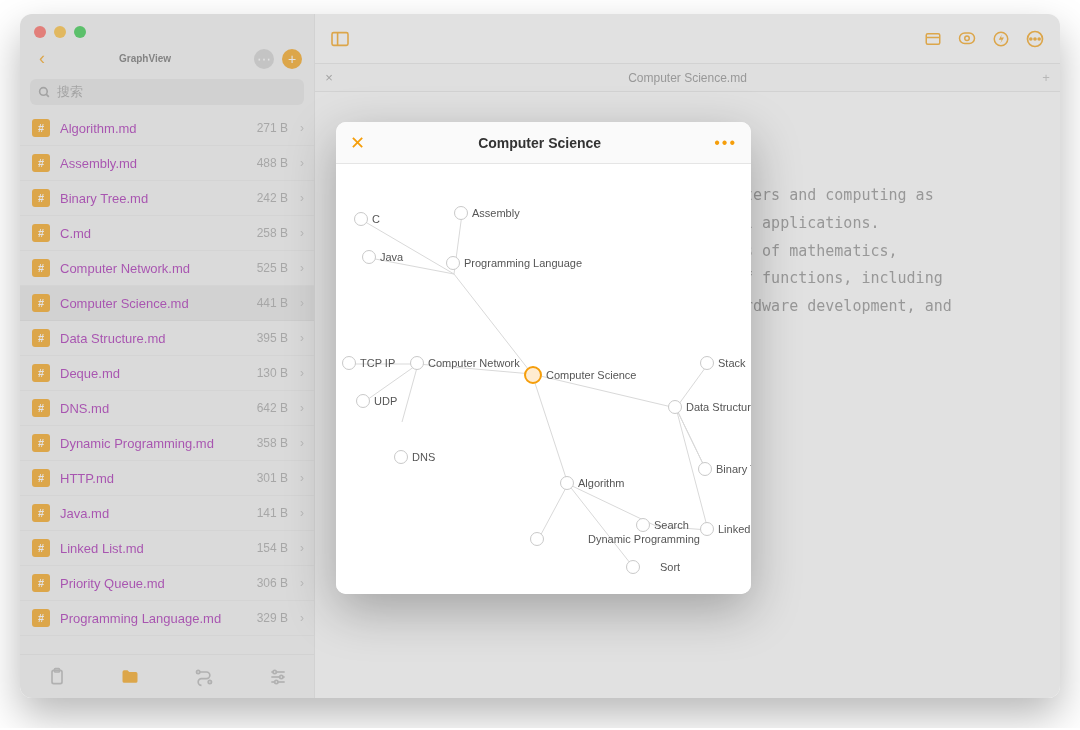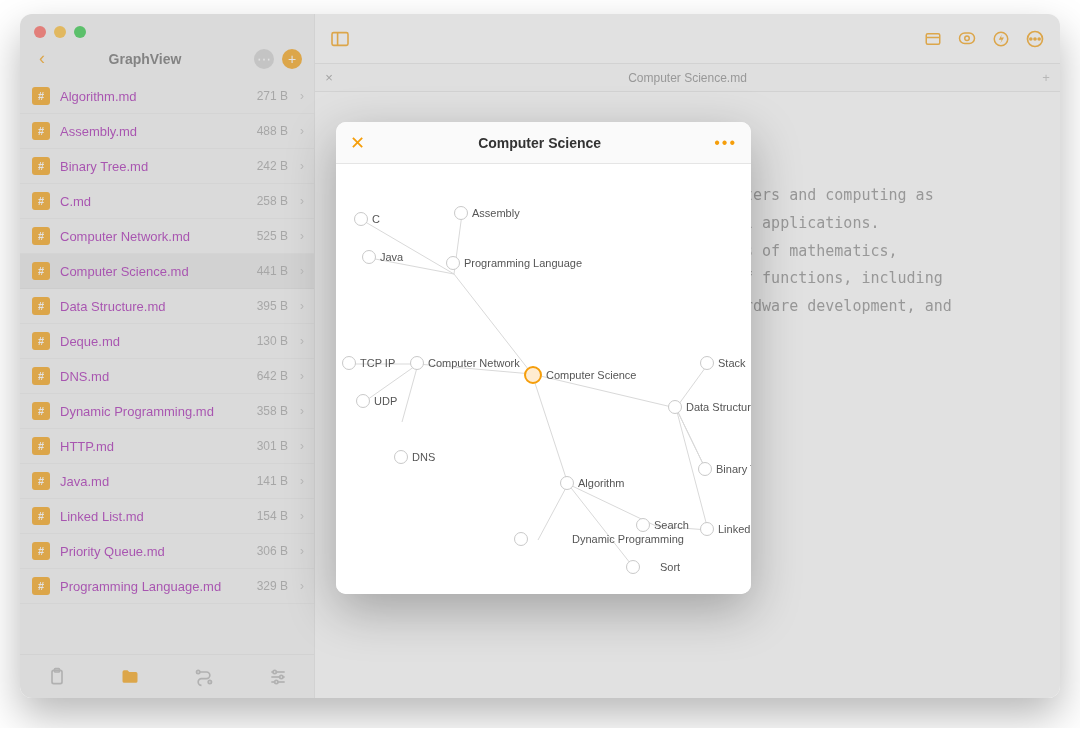--- a/index.html
+++ b/index.html
@@ -62,21 +62,21 @@
   .back-btn {
     color: var(--accent);
     width: 28px; text-align: center;
     font-size: 18px;
   }
   .side-title {
     flex: 1;
     text-align: center;
     font-weight: 600;
     color: #666;
-    font-size: 14px;
+    font-size: 10px;
     margin-left: -20px;
   }
   .hdr-pill {
     width: 20px; height: 20px; border-radius: 50%;
     background: #cfcfcf; color: #fff;
     display: inline-flex; align-items: center; justify-content: center;
     font-size: 14px;
   }
   .hdr-plus {
     width: 20px; height: 20px; border-radius: 50%;
@@ -221,20 +221,29 @@
     <div class="traffic">
       <span class="r"></span>
       <span class="y"></span>
       <span class="g"></span>
     </div>
     <div class="side-header">
       <div class="back-btn">‹</div>
       <div class="side-title">GraphView</div>
       <div class="hdr-pill">⋯</div>
       <div class="hdr-plus">+</div>
+    </div>
+    <div class="search">
+      <span>
+        <svg class="svgico" width="13" height="13" viewBox="0 0 24 24" fill="none" stroke="#9a9a9a" stroke-width="3">
+            <circle cx="10" cy="10" r="7"></circle>
+            <line x1="20" y1="20" x2="15" y2="15"></line>
+          </svg>
+      </span>
+      <span>搜索</span>
     </div>
     <div class="file-list" id="file-list">
         <div class="file-row">
           <span class="file-ico">#</span>
           <span class="file-name">Algorithm.md</span>
           <span class="file-size">271 B</span>
           <span class="file-chev">›</span>
         </div>
         <div class="file-row">
           <span class="file-ico">#</span>
@@ -483,21 +492,21 @@
           <span>Algorithm</span>
         </div>
         <div class="gnode" style="left: 308px; top: 362px;">
           <span class="dot"></span>
           <span>Search</span>
         </div>
         <div class="gnode" style="left: 372px; top: 366px;">
           <span class="dot"></span>
           <span>Linked List</span>
         </div>
-        <div class="gnode" style="left: 186px; top: 376px; gap: 44px;">
+        <div class="gnode" style="left: 202px; top: 376px; gap: 44px;">
           <span class="dot"></span>
           <span>Dynamic Programming</span>
         </div>
         <div class="gnode" style="left: 298px; top: 404px; gap: 20px;">
           <span class="dot"></span>
           <span>Sort</span>
         </div>
       </div>
   </div>
 

